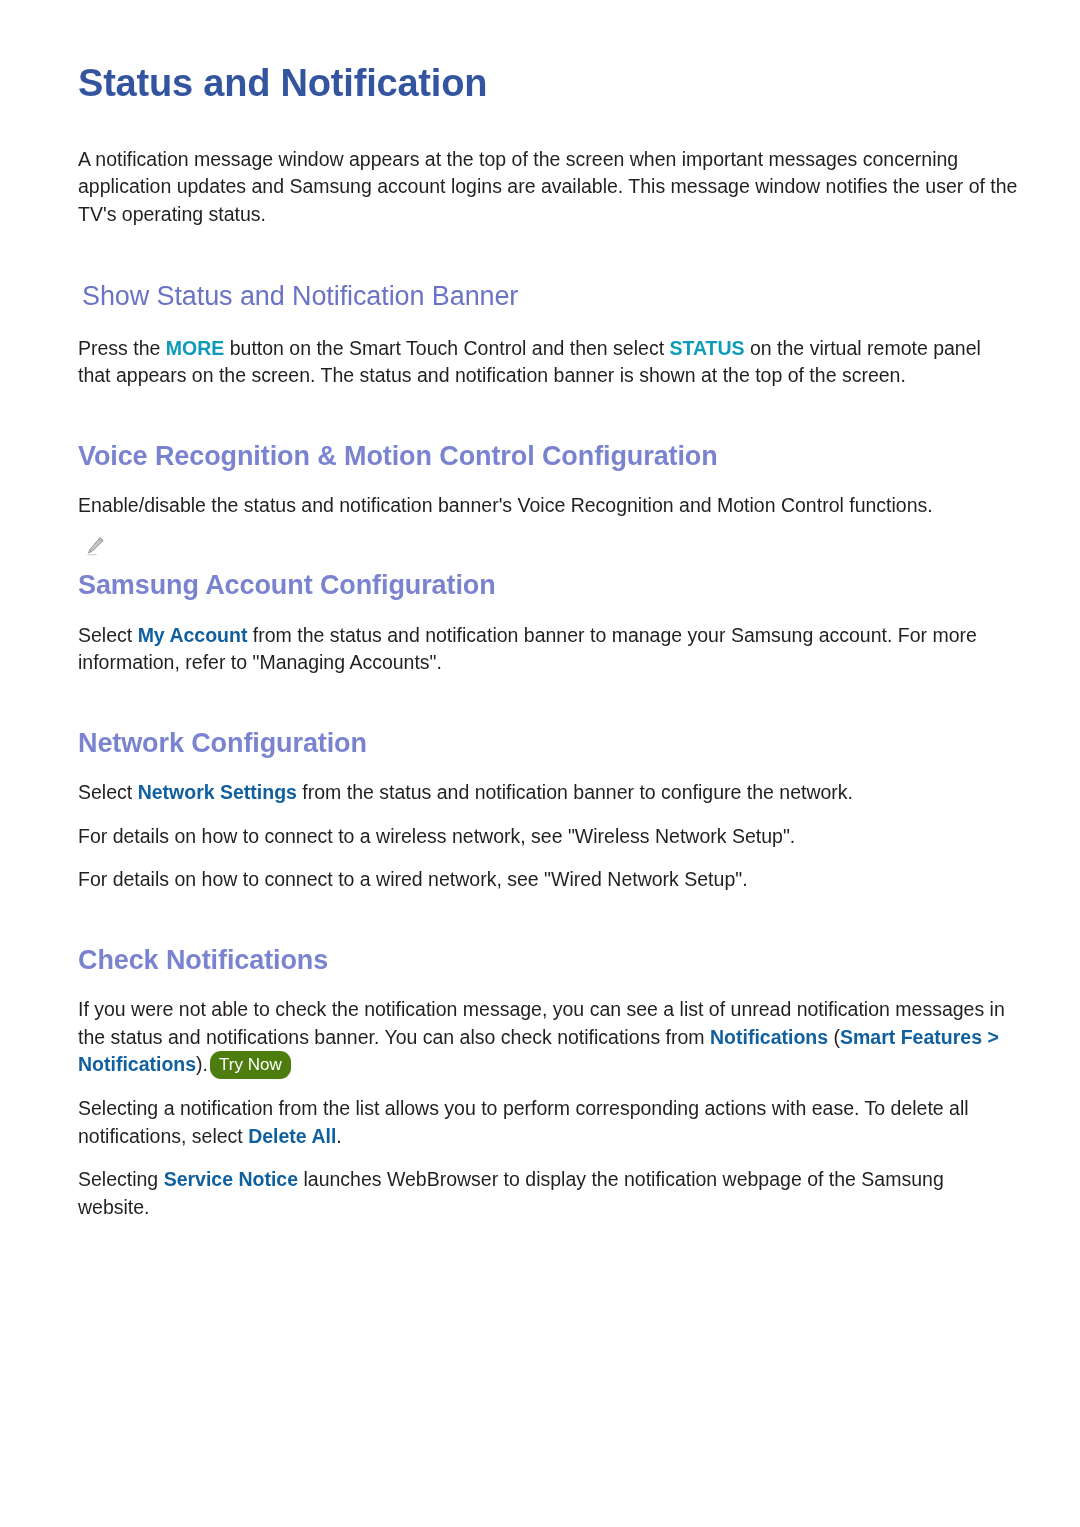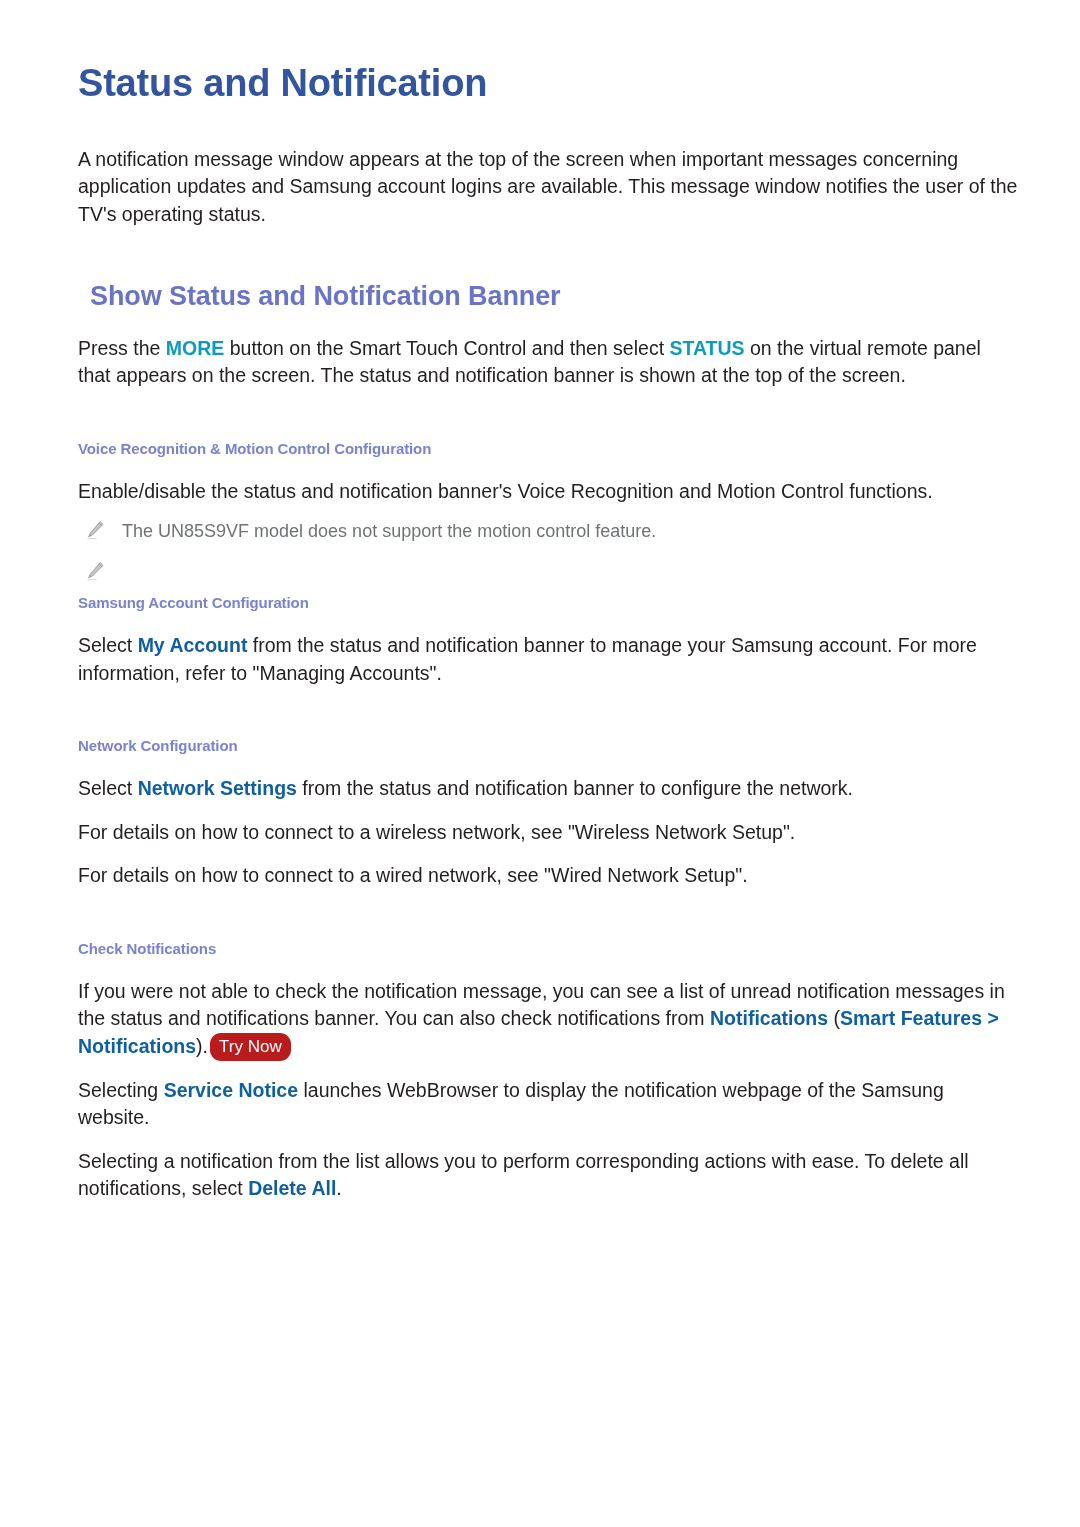--- a/index.html
+++ b/index.html
@@ -28,27 +28,27 @@
     font-size: 38px;
     line-height: 1.15;
     font-weight: bold;
     color: #33549e;
     margin: 0 0 40px 0;
     letter-spacing: -0.2px;
   }
   h2.section-title {
     font-size: 27px;
     line-height: 1.2;
-    font-weight: bold;
+    font-weight: normal;
     color: #6a73c6;
-    margin: 52px 0 22px 12px;
+    margin: 52px 0 22px 4px;
     letter-spacing: -0.1px;
   }
   h3.subsection-title {
-    font-size: 15px;
+    font-size: 27px;
     line-height: 1.2;
     font-weight: bold;
     color: #7a83d0;
     margin: 50px 0 20px 0;
     letter-spacing: -0.1px;
   }
 
   
   p.body-text {
     font-size: 19.5px;
@@ -58,21 +58,21 @@
     max-width: 940px;
   }
   p.body-text.tight { margin-bottom: 0; }
   p.body-text + p.body-text { margin-top: 16px; }
 
   
   .kw-blue   { color: #10609f; font-weight: bold; }
   .kw-teal   { color: #0c9cb9; font-weight: bold; }
   .badge-try {
     display: inline-block;
-    background: #b91c1c;
+    background: #4d7c0f;
     color: #ffffff;
     font-size: 17px;
     line-height: 1;
     font-weight: normal;
     padding: 5px 9px 6px 9px;
     border-radius: 11px;
     vertical-align: 1px;
     margin-left: 2px;
     white-space: nowrap;
   }
@@ -121,21 +121,20 @@
   <ul class="note-list">
     <li>
       <span class="pencil-icon">
         <svg viewBox="0 0 22 22" width="22" height="22" aria-hidden="true">
           <path d="M16.2 2.6 L19.0 5.4 L8.4 16.0 L4.6 17.8 L6.4 14.0 Z" fill="#c4c6c8" stroke="#9a9da0" stroke-width="0.9" stroke-linejoin="round"></path>
           <path d="M15.0 3.8 L17.8 6.6" stroke="#9a9da0" stroke-width="0.9"></path>
           <path d="M5.6 15.0 L7.4 16.8" stroke="#9a9da0" stroke-width="0.9"></path>
           <rect x="3.4" y="19.1" width="9.2" height="1.1" fill="#d6d8da"></rect>
         </svg>
       </span>
-      <span>The UN85S9VF model does not support the motion control feature.</span>
     </li>
     <li>
       <span class="pencil-icon">
         <svg viewBox="0 0 22 22" width="22" height="22" aria-hidden="true">
           <path d="M16.2 2.6 L19.0 5.4 L8.4 16.0 L4.6 17.8 L6.4 14.0 Z" fill="#c4c6c8" stroke="#9a9da0" stroke-width="0.9" stroke-linejoin="round"></path>
           <path d="M15.0 3.8 L17.8 6.6" stroke="#9a9da0" stroke-width="0.9"></path>
           <path d="M5.6 15.0 L7.4 16.8" stroke="#9a9da0" stroke-width="0.9"></path>
           <rect x="3.4" y="19.1" width="9.2" height="1.1" fill="#d6d8da"></rect>
         </svg>
       </span>
@@ -151,17 +150,17 @@
   <p class="body-text"><span>Select </span><span class="kw-blue">Network Settings</span><span> from the status and notification banner to configure the network.</span></p>
 
   <p class="body-text">For details on how to connect to a wireless network, see "Wireless Network Setup".</p>
 
   <p class="body-text">For details on how to connect to a wired network, see "Wired Network Setup".</p>
 
   <h3 class="subsection-title">Check Notifications</h3>
 
   <p class="body-text"><span>If you were not able to check the notification message, you can see a list of unread notification messages in the status and notifications banner. You can also check notifications from </span><span class="kw-blue">Notifications</span><span> (</span><span class="kw-blue">Smart Features</span><span class="kw-blue"> &gt; </span><span class="kw-blue">Notifications</span><span>).</span><span class="badge-try">Try Now</span></p>
 
+  <p class="body-text"><span>Selecting a notification from the list allows you to perform corresponding actions with ease. To delete all notifications, select </span><span class="kw-blue">Delete All</span><span>.</span></p>
+
   <p class="body-text"><span>Selecting </span><span class="kw-blue">Service Notice</span><span> launches WebBrowser to display the notification webpage of the Samsung website.</span></p>
-
-  <p class="body-text"><span>Selecting a notification from the list allows you to perform corresponding actions with ease. To delete all notifications, select </span><span class="kw-blue">Delete All</span><span>.</span></p>
 
 </div>
 
 </body></html>

